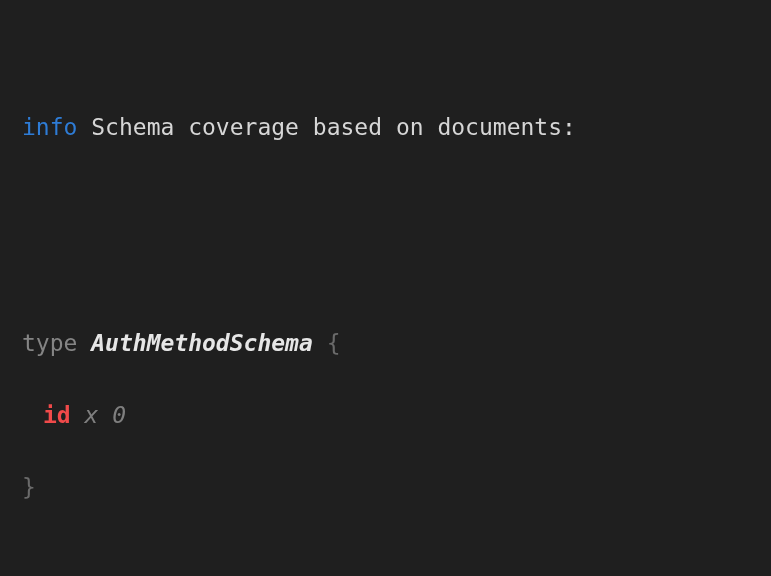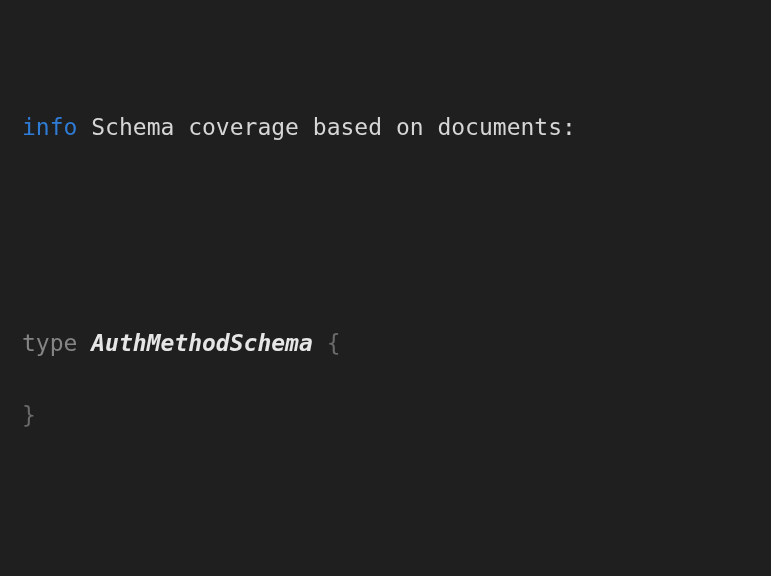--- a/index.html
+++ b/index.html
@@ -45,20 +45,21 @@
 
 <div class="terminal">
 
   
   <div class="line"><span class="info-label">info</span> <span class="info-msg">Schema coverage based on documents:</span></div>
 
   <div class="line blank"></div>
 
   
   <div class="line"><span class="kw">type</span> <span class="type-name">AuthMethodSchema</span> <span class="brace">{</span></div>
+  <div class="line field"><span class="field-name uncovered">id</span> <span class="count">x 0</span></div>
   <div class="line"><span class="brace">}</span></div>
 
   <div class="line blank"></div>
 
   
   
   
   
   
   

